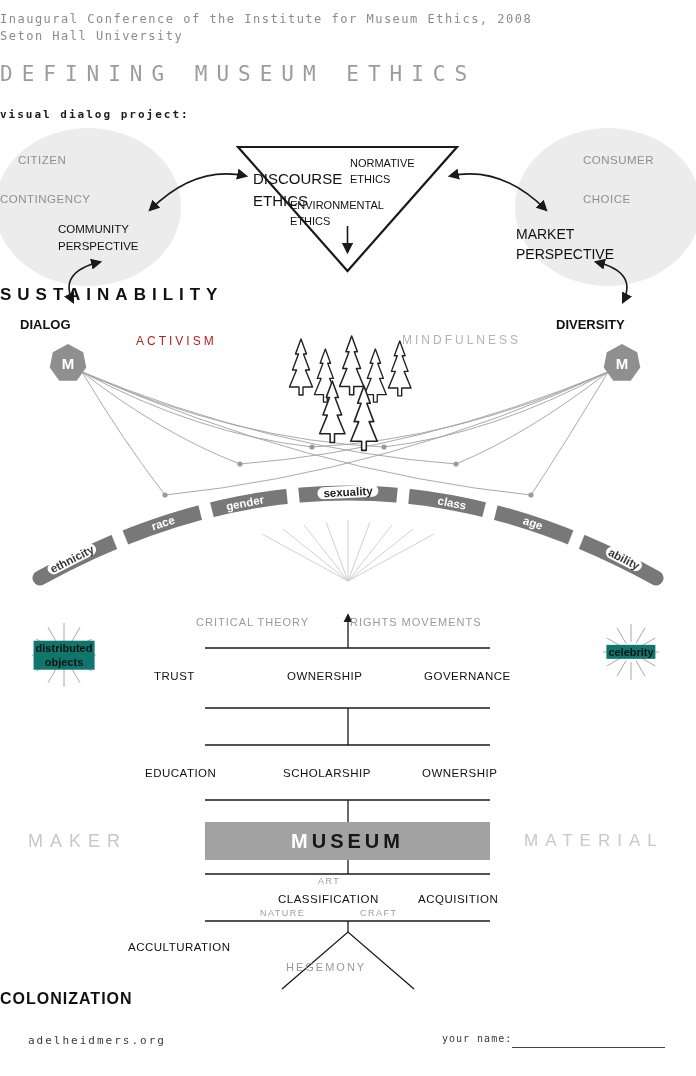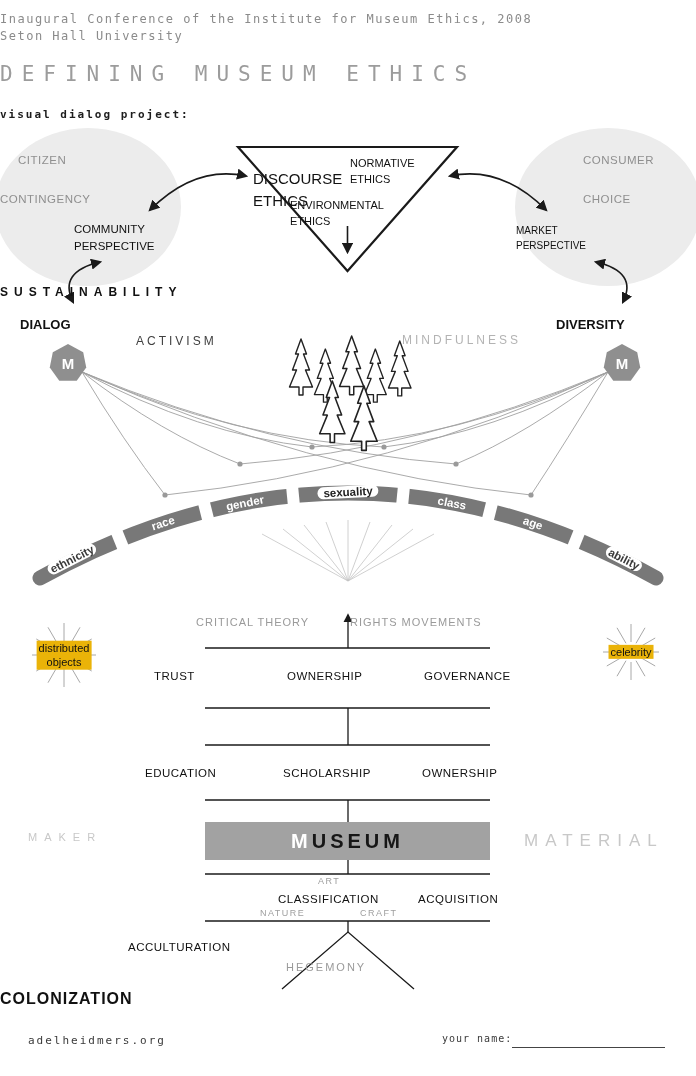--- a/index.html
+++ b/index.html
@@ -19,22 +19,22 @@
     position:absolute; width:38px; height:38px; background:#8f8f8f;
     clip-path:polygon(50% 0%, 90% 22%, 98% 62%, 73% 97%, 27% 97%, 2% 62%, 10% 22%);
     display:flex; align-items:center; justify-content:center;
     color:#fff; font-weight:bold; font-size:15px;
   }
   .arcw {
     position:absolute; font-weight:bold; font-size:11.5px; white-space:nowrap;
     font-family:"Liberation Sans", sans-serif;
   }
   .burst-label {
-    position:absolute; font-weight:normal; font-size:11px; line-height:1.3;
-    text-align:center; white-space:pre-line; background:#eab308; padding:0 2px;
+    position:absolute; font-weight:bold; font-size:11px; line-height:1.3;
+    text-align:center; white-space:pre-line; background:#0f766e; padding:0 2px;
   }
 </style>
 </head>
 <body>
 
 <div class="poster">
 
   <svg class="art" width="696" height="1076" viewBox="0 0 696 1076">
     <defs>
       <marker id="ah" viewBox="0 0 10 10" refX="8" refY="5" markerWidth="7" markerHeight="7" orient="auto-start-reverse">
@@ -162,39 +162,39 @@
     </g>
   </svg>
 
   <div class="t mono ctr" style="left:0;top:12px;width:696px;font-size:12px;letter-spacing:1.5px;color:#8b8b8b;">Inaugural Conference of the Institute for Museum Ethics, 2008</div>
   <div class="t mono ctr" style="left:0;top:29px;width:696px;font-size:12px;letter-spacing:1.5px;color:#8b8b8b;">Seton Hall University</div>
   <div class="t mono ctr" style="left:0;top:62px;width:696px;font-size:21px;letter-spacing:9px;color:#9c9c9c;">DEFINING MUSEUM ETHICS</div>
   <div class="t mono ctr" style="left:0;top:108px;width:696px;font-size:11px;font-weight:bold;letter-spacing:2px;color:#1d1d1d;">visual dialog project:</div>
 
   <div class="t ctr gray" style="left:18px;top:154px;width:90px;font-size:11.5px;letter-spacing:0.5px;">CITIZEN</div>
   <div class="t ctr gray" style="left:0;top:193px;width:114px;font-size:11.5px;letter-spacing:0.5px;">CONTINGENCY</div>
-  <div class="t ctr pre" style="left:74px;top:221px;width:125px;font-size:11.5px;">COMMUNITY
+  <div class="t ctr pre" style="left:58px;top:221px;width:125px;font-size:11.5px;">COMMUNITY
 PERSPECTIVE</div>
 
   <div class="t ctr gray" style="left:583px;top:154px;width:92px;font-size:11.5px;letter-spacing:0.5px;">CONSUMER</div>
   <div class="t ctr gray" style="left:583px;top:193px;width:92px;font-size:11.5px;letter-spacing:0.5px;">CHOICE</div>
-  <div class="t ctr pre" style="left:516px;top:224px;width:122px;font-size:10px;">MARKET
+  <div class="t ctr pre" style="left:516px;top:224px;width:122px;font-size:14px;">MARKET
 PERSPECTIVE</div>
 
   <div class="t ctr pre" style="left:253px;top:156px;width:92px;font-size:15px;margin-top:12px;">DISCOURSE
 ETHICS</div>
   <div class="t ctr pre" style="left:350px;top:156px;width:94px;font-size:11px;">NORMATIVE
 ETHICS</div>
   <div class="t ctr pre" style="left:290px;top:198px;width:115px;font-size:11px;">ENVIRONMENTAL
 ETHICS</div>
 
-  <div class="t ctr" style="left:0;top:285px;width:696px;font-size:12px;font-weight:bold;letter-spacing:6px;">SUSTAINABILITY</div>
+  <div class="t ctr" style="left:0;top:285px;width:696px;font-size:17px;font-weight:bold;letter-spacing:6px;">SUSTAINABILITY</div>
   <div class="t ctr" style="left:20px;top:317px;width:96px;font-size:13px;font-weight:bold;">DIALOG</div>
   <div class="t ctr" style="left:556px;top:317px;width:124px;font-size:13px;font-weight:bold;">DIVERSITY</div>
-  <div class="t ctr" style="left:136px;top:334px;width:124px;font-size:12px;letter-spacing:3px;color:#404040;">ACTIVISM</div>
+  <div class="t ctr" style="left:136px;top:334px;width:124px;font-size:12px;letter-spacing:3px;color:#b91c1c;">ACTIVISM</div>
   <div class="t ctr" style="left:402px;top:333px;width:155px;font-size:12px;letter-spacing:3px;color:#b3b3b3;">MINDFULNESS</div>
 
   <div class="badge" style="left:49px;top:344px;">
     <span>M</span>
   </div>
   <div class="badge" style="left:603px;top:344px;">
     <span>M</span>
   </div>
 
   <div class="arcw" style="left:72px;top:559px;transform:translate(-50%,-50%) rotate(-27deg);color:#3a3a3a;background:#fff;padding:0 3px;border-radius:8px;">ethnicity</div>
@@ -213,21 +213,21 @@
   <div class="burst-label" style="left:631px;top:652px;transform:translate(-50%,-50%);">celebrity</div>
 
   <div class="t ctr" style="left:154px;top:670px;width:100px;font-size:11.5px;letter-spacing:0.5px;">TRUST</div>
   <div class="t ctr" style="left:287px;top:670px;width:122px;font-size:11.5px;letter-spacing:0.5px;">OWNERSHIP</div>
   <div class="t ctr" style="left:424px;top:670px;width:124px;font-size:11.5px;letter-spacing:0.5px;">GOVERNANCE</div>
 
   <div class="t ctr" style="left:145px;top:767px;width:120px;font-size:11.5px;letter-spacing:0.5px;">EDUCATION</div>
   <div class="t ctr" style="left:283px;top:767px;width:130px;font-size:11.5px;letter-spacing:0.5px;">SCHOLARSHIP</div>
   <div class="t ctr" style="left:422px;top:767px;width:122px;font-size:11.5px;letter-spacing:0.5px;">OWNERSHIP</div>
 
-  <div class="t ctr" style="left:28px;top:831px;width:140px;font-size:11px;letter-spacing:7px;color:#c8c8c8;">MAKER</div>
+  <div class="t ctr" style="left:28px;top:831px;width:140px;font-size:18px;letter-spacing:7px;color:#c8c8c8;">MAKER</div>
   <div class="t" style="left:205px;top:822px;width:285px;height:38px;background:#a2a2a2;display:flex;align-items:center;justify-content:center;font-size:20px;font-weight:bold;letter-spacing:4px;">
     <span style="color:#fff;">M</span>
       <span style="color:#161616;">USEUM</span>
   </div>
   <div class="t ctr" style="left:524px;top:831px;width:156px;font-size:17px;letter-spacing:7px;color:#c8c8c8;">MATERIAL</div>
 
   <div class="t ctr" style="left:318px;top:876px;width:60px;font-size:9px;letter-spacing:1.5px;color:#9e9e9e;">ART</div>
   <div class="t ctr" style="left:128px;top:893px;width:144px;font-size:11.5px;letter-spacing:0.5px;margin-top:48px;">ACCULTURATION</div>
   <div class="t ctr" style="left:278px;top:893px;width:140px;font-size:11.5px;letter-spacing:0.5px;">CLASSIFICATION</div>
   <div class="t ctr" style="left:418px;top:893px;width:140px;font-size:11.5px;letter-spacing:0.5px;">ACQUISITION</div>

